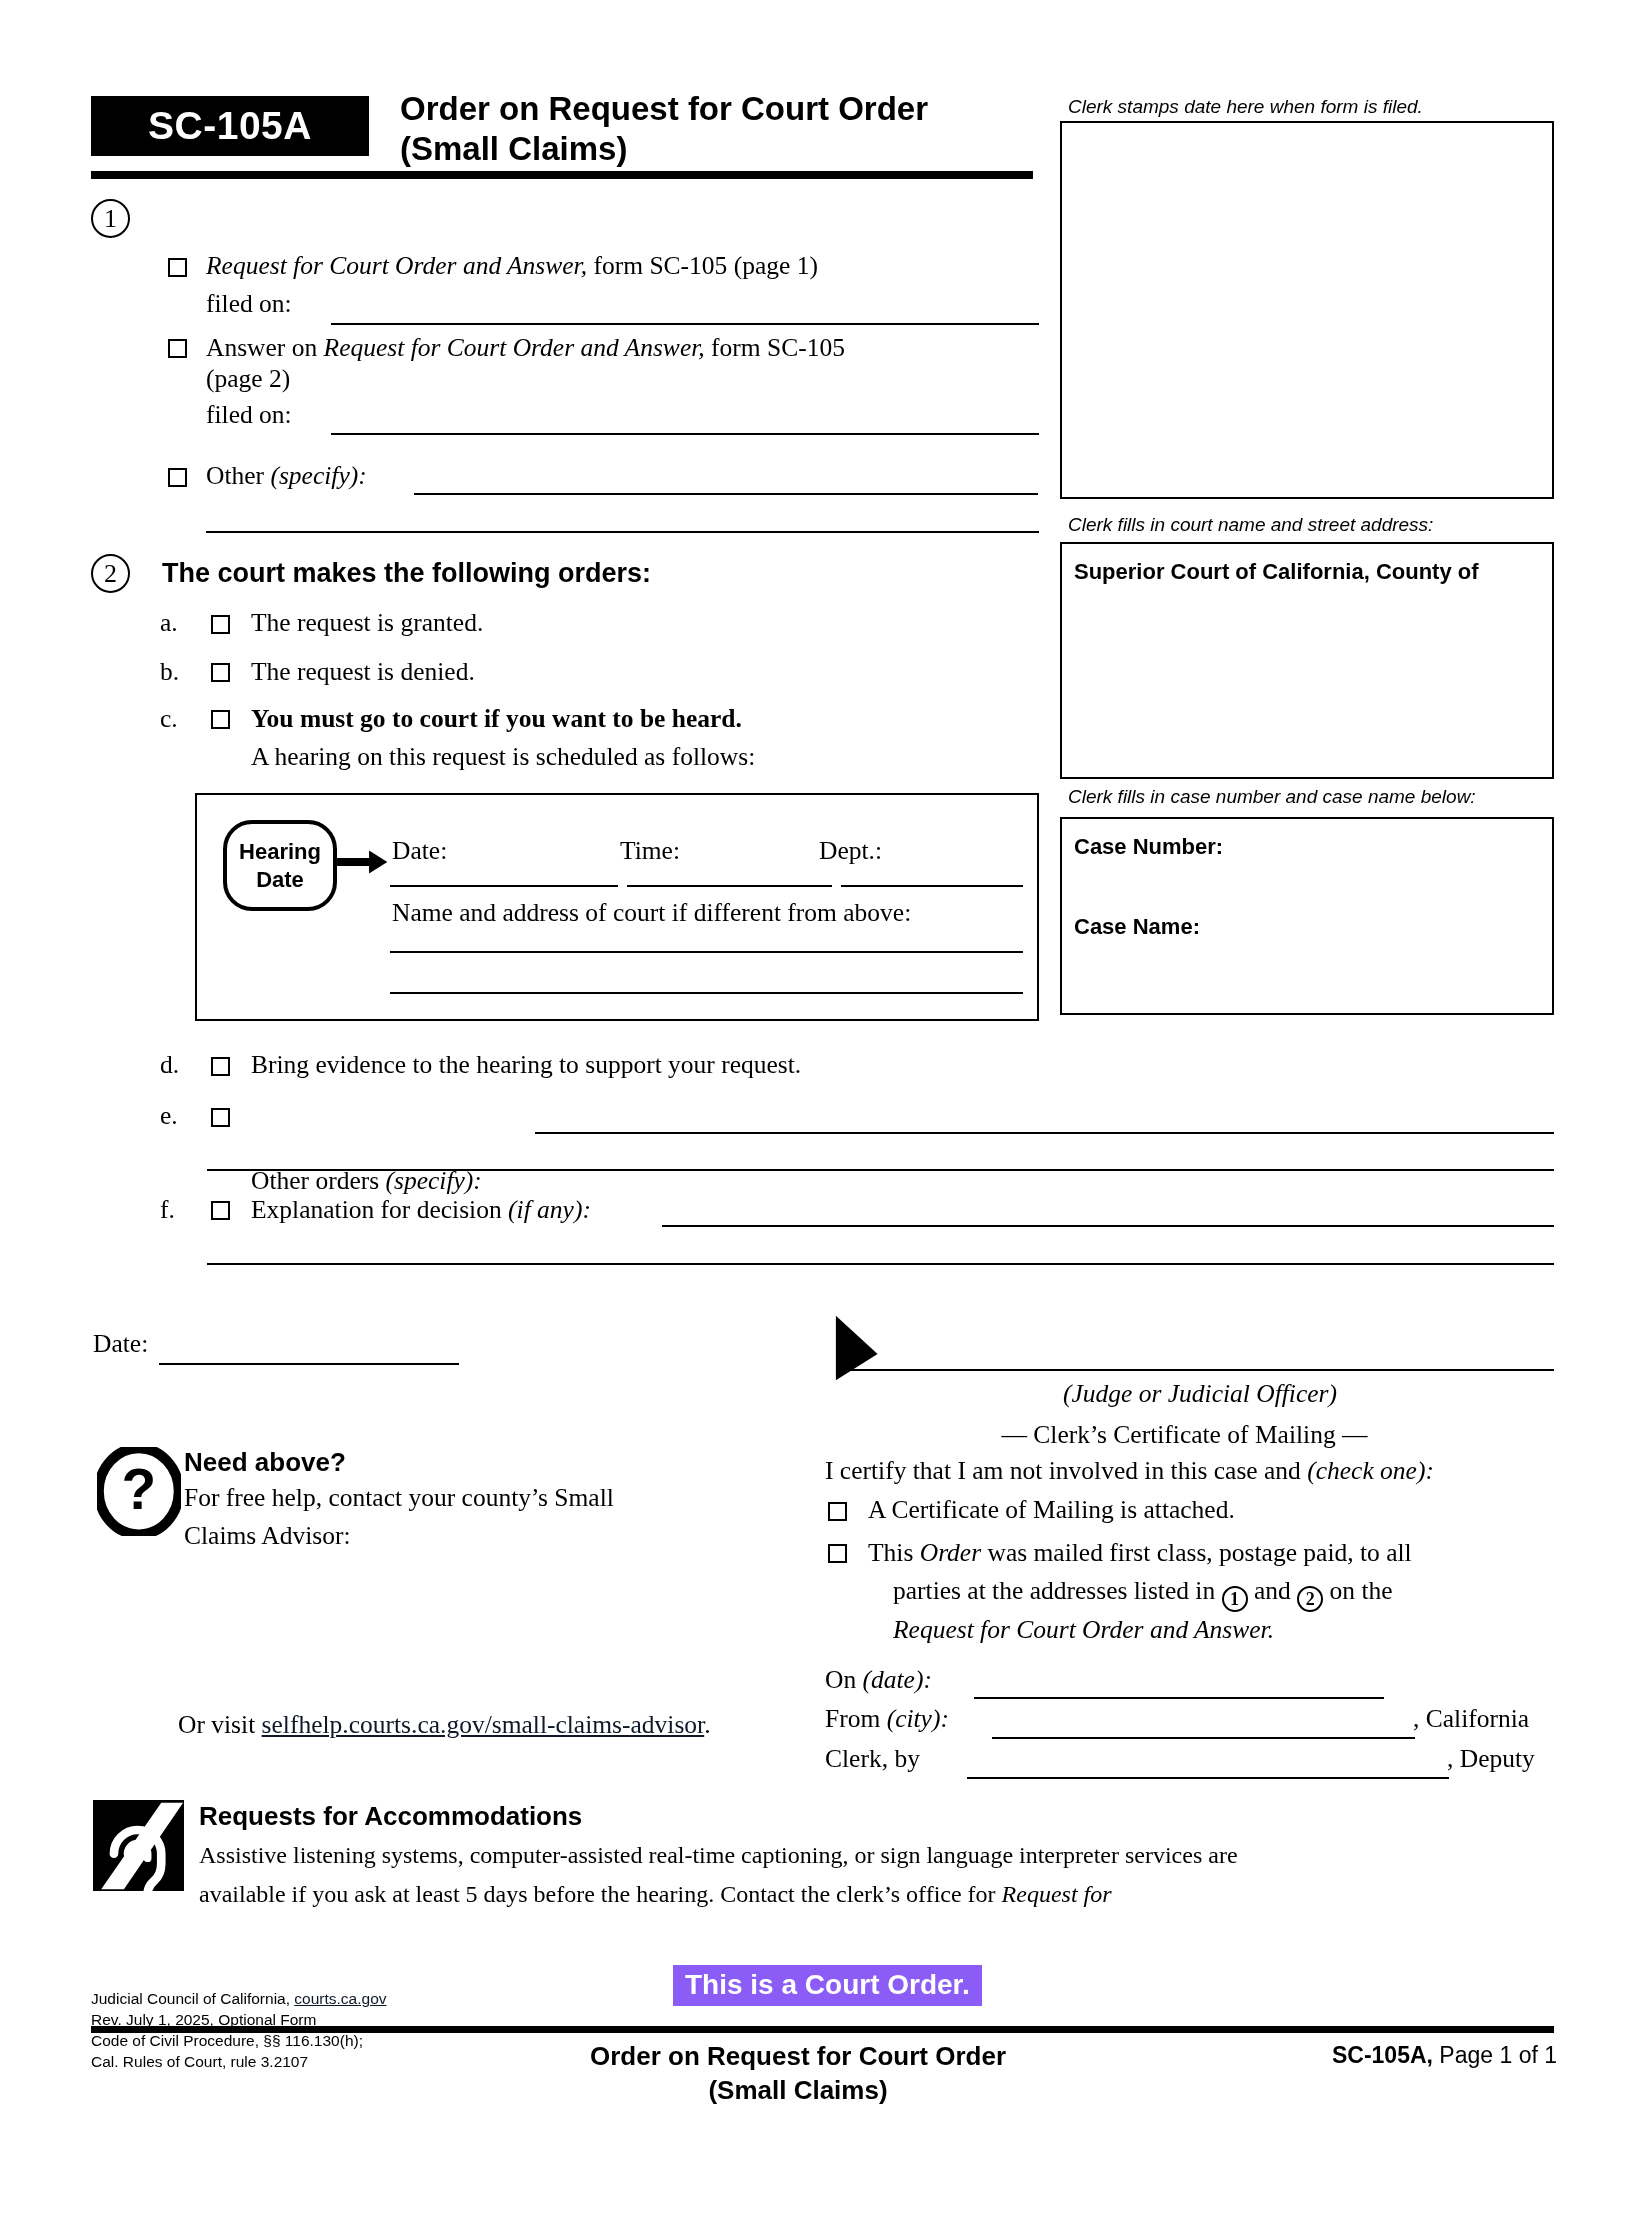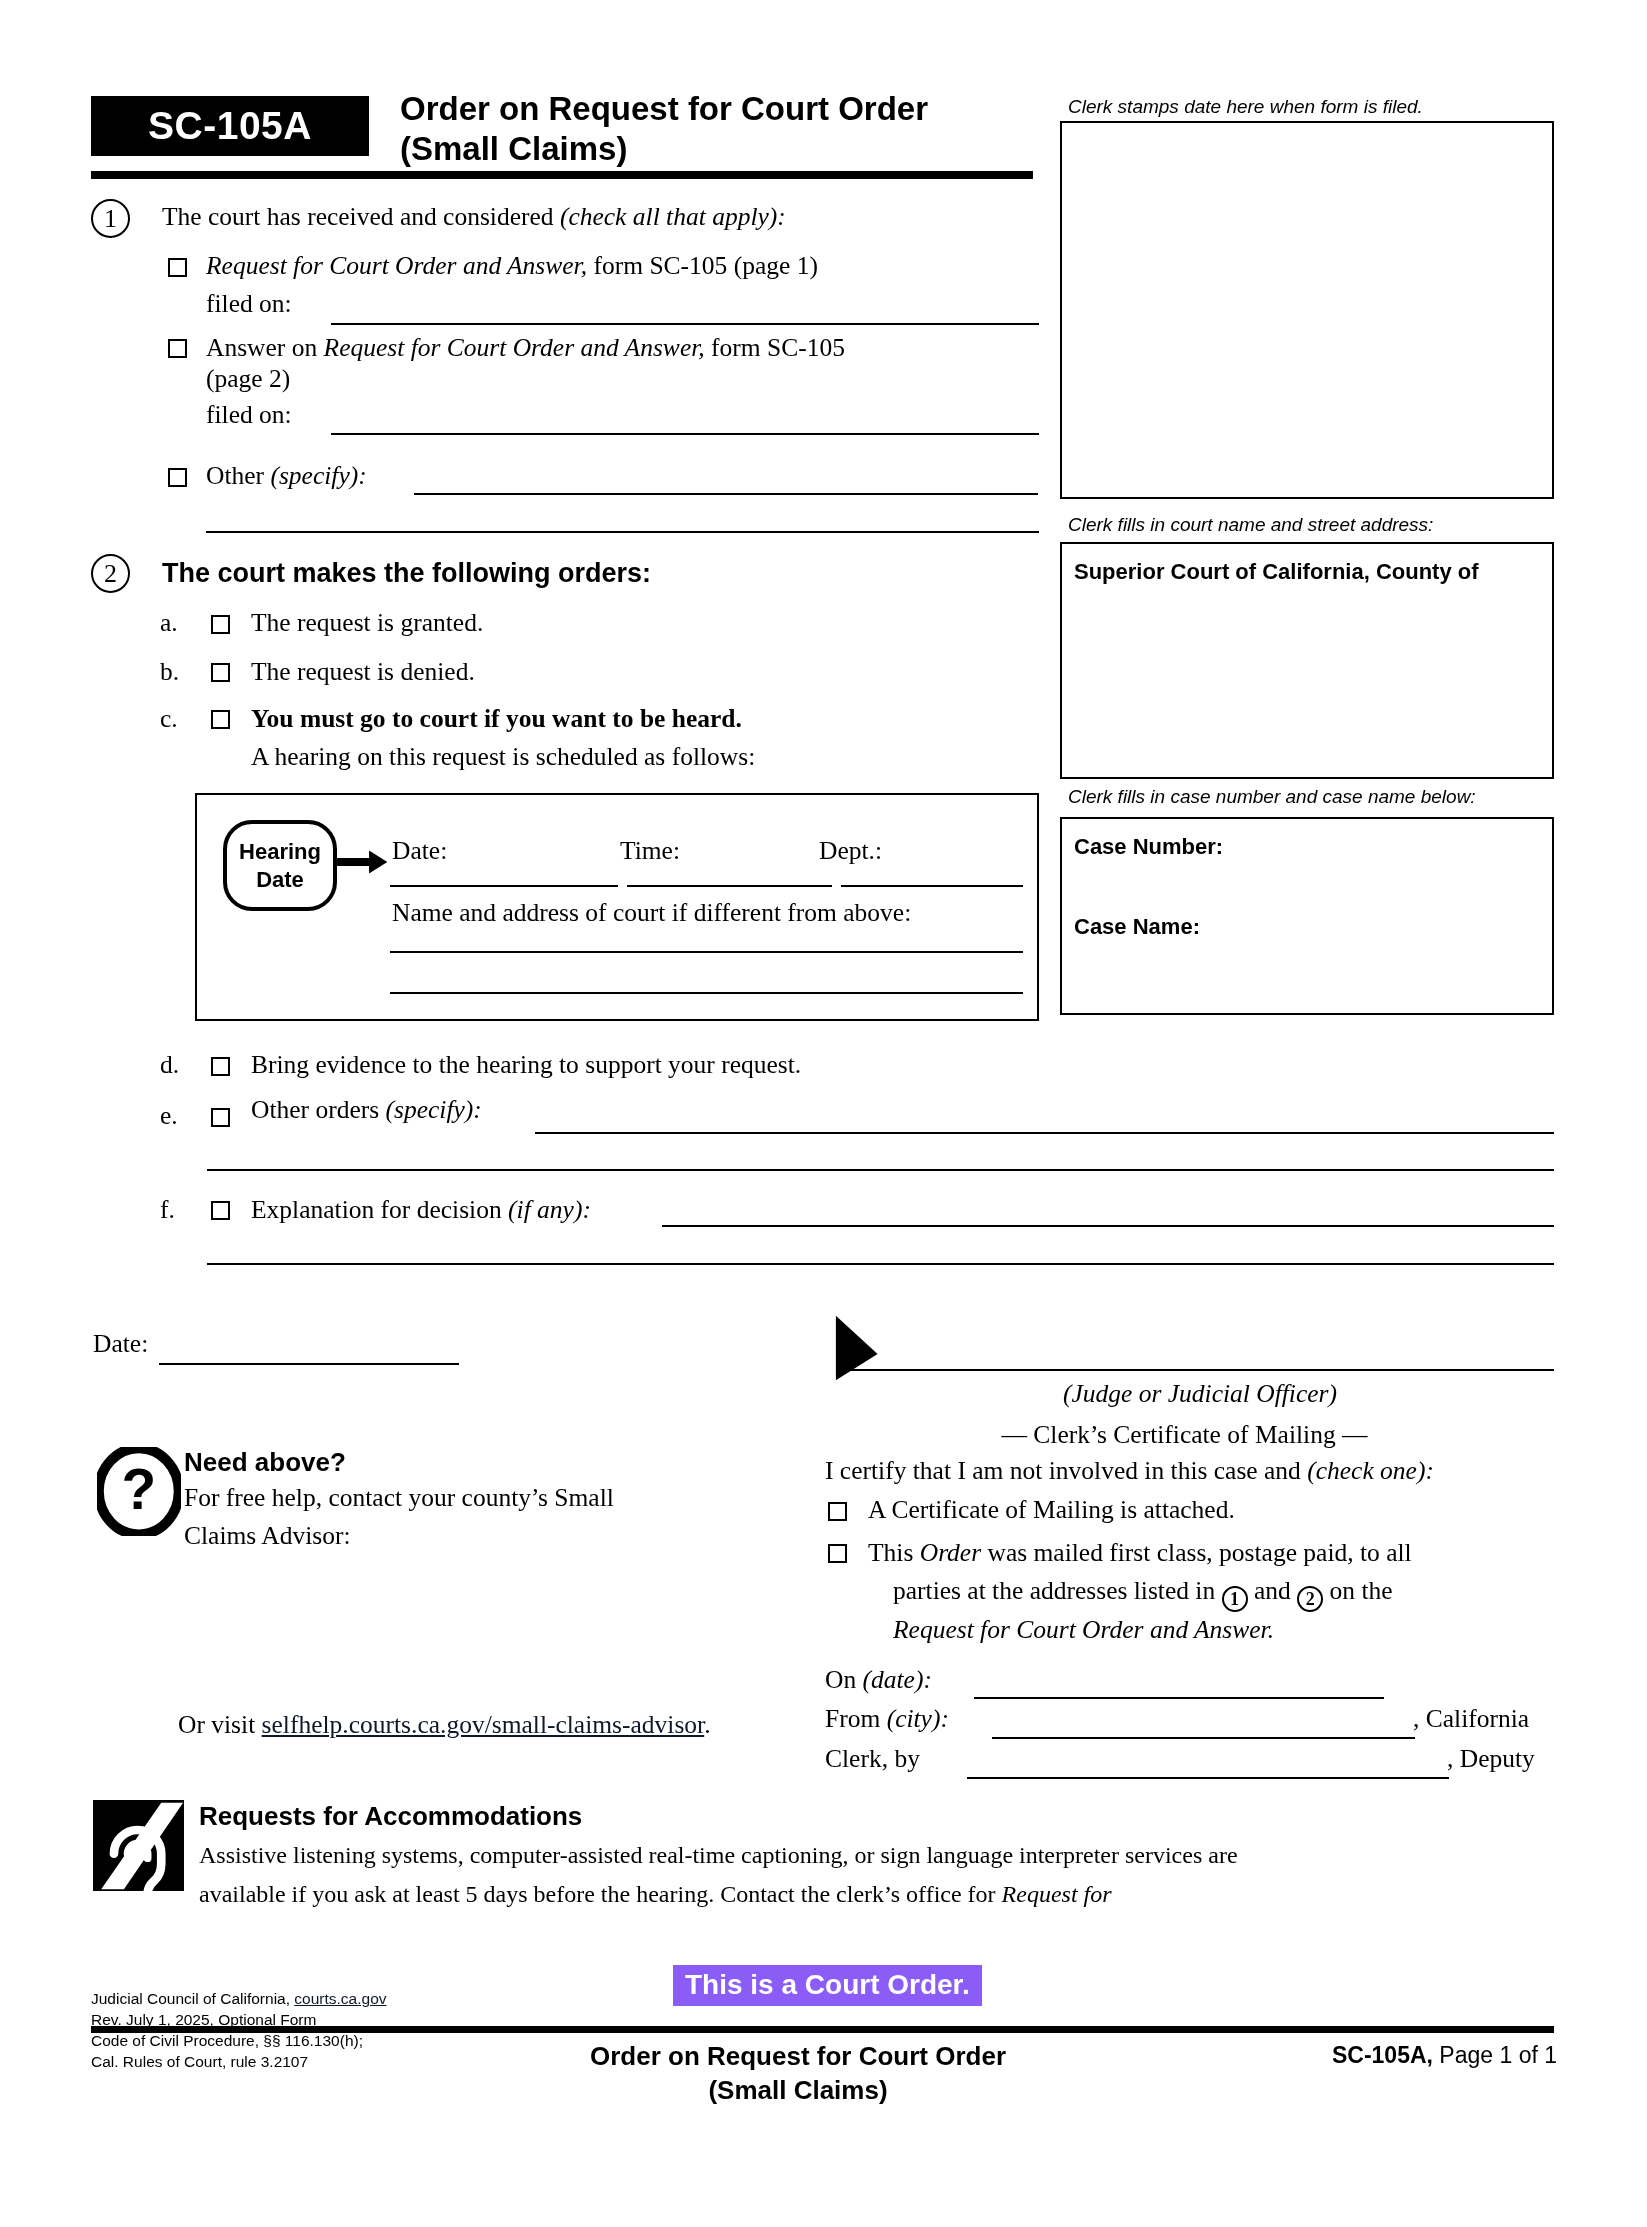--- a/index.html
+++ b/index.html
@@ -109,24 +109,20 @@
   </div>
 
   <div class="abs clerklabel" style="left:1068px;top:786px;width:496px;">Clerk fills in case number and case name below:</div>
   <div class="abs clerkbox" style="left:1060px;top:817px;width:494px;height:198px;">
     <div class="inner">Case Number:</div>
     <div class="inner" style="padding-top:46px;">Case Name:</div>
   </div>
 
   <div class="abs circnum" style="left:91px;top:199px;">1</div>
 
-  <div class="abs t34" style="left:162px;top:202px;width:887px;">
-    <span>The court has received and considered</span>
-    <span class="ital">(check all that apply):</span>
-  </div>
 
   <span class="abs cbx" style="left:168px;top:258px;"></span>
   <div class="abs t34" style="left:206px;top:251px;width:833px;">
     <span class="ital">Request for Court Order and Answer,</span><span> form SC-105 (page 1)</span>
   </div>
   <div class="abs t34" style="left:206px;top:289px;">filed on:</div>
   <div class="abs rule" style="left:331px;top:323px;width:708px;"></div>
 
   <span class="abs cbx" style="left:168px;top:339px;"></span>
   <div class="abs t34" style="left:206px;top:333px;width:833px;">
@@ -181,21 +177,21 @@
   <div class="abs t34" style="left:392px;top:898px;">Name and address of court if different from above:</div>
   <div class="abs rule" style="left:390px;top:951px;width:633px;"></div>
   <div class="abs rule" style="left:390px;top:992px;width:633px;"></div>
 
   <div class="abs t34" style="left:160px;top:1050px;">d.</div>
   <span class="abs cbx" style="left:211px;top:1057px;"></span>
   <div class="abs t34" style="left:251px;top:1050px;">Bring evidence to the hearing to support your request.</div>
 
   <div class="abs t34" style="left:160px;top:1101px;">e.</div>
   <span class="abs cbx" style="left:211px;top:1108px;"></span>
-  <div class="abs t34" style="left:251px;top:1095px;">
+  <div class="abs t34" style="left:251px;top:1166px;">
     <span>Other orders </span><span class="ital">(specify):</span>
   </div>
   <div class="abs rule" style="left:535px;top:1132px;width:1019px;"></div>
   <div class="abs rule" style="left:207px;top:1169px;width:1347px;"></div>
 
   <div class="abs t34" style="left:160px;top:1195px;">f.</div>
   <span class="abs cbx" style="left:211px;top:1201px;"></span>
   <div class="abs t34" style="left:251px;top:1195px;">
     <span>Explanation for decision </span><span class="ital">(if any):</span>
   </div>

